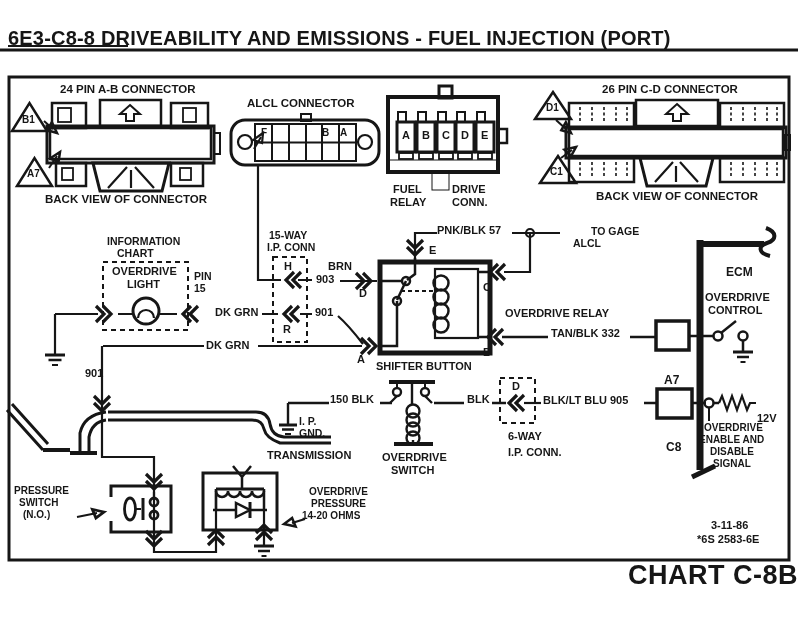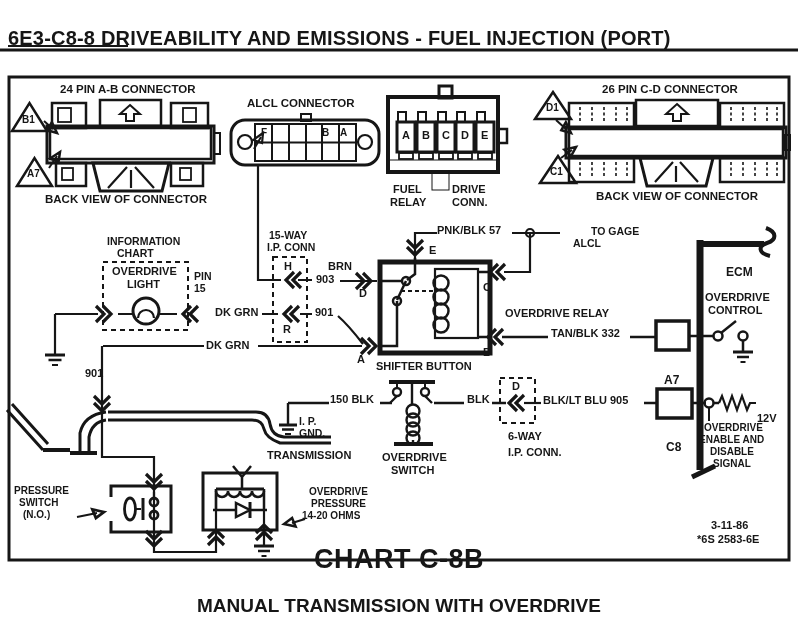--- a/index.html
+++ b/index.html
@@ -5,21 +5,21 @@
   html,body{margin:0;padding:0;background:#e8e8e8;}
   .page{position:relative;width:798px;height:624px;background:#ffffff;overflow:hidden;
         font-family:"Liberation Sans",sans-serif;color:#161616;}
   svg{position:absolute;left:0;top:0;}
   .art path,.art line,.art rect,.art circle,.art ellipse,.art polyline{stroke:#161616;fill:none;}
   .lbl{position:absolute;font-weight:bold;white-space:nowrap;color:#161616;line-height:1;}
   .fs10{font-size:10px;} .fs105{font-size:10.5px;} .fs11{font-size:11px;}
   .fs115{font-size:11.5px;} .fs12{font-size:12px;margin-top:44px;}
   .title{position:absolute;left:8px;top:27px;font-size:20px;font-weight:bold;letter-spacing:.2px;}
   .ctr{left:0;width:798px;text-align:center;}
-  .chart{top:546px;font-size:27px;letter-spacing:.5px;}
+  .chart{top:562px;font-size:27px;letter-spacing:.5px;text-align:right;}
   .sub{top:596px;font-size:19px;}
 </style>
 </head>
 <body>
 
 <div class="page">
 
   <div class="title">6E3-C8-8  DRIVEABILITY AND EMISSIONS - FUEL INJECTION (PORT)</div>
 
   <svg class="art" width="798" height="624" viewBox="0 0 798 624">
@@ -380,15 +380,14 @@
   <div class="lbl fs10" style="left:19px;top:498px">SWITCH</div>
   <div class="lbl fs10" style="left:23px;top:510px">(N.O.)</div>
   <div class="lbl fs10" style="left:309px;top:487px">OVERDRIVE</div>
   <div class="lbl fs10" style="left:311px;top:499px">PRESSURE</div>
   <div class="lbl fs10" style="left:302px;top:511px">14-20 OHMS</div>
 
   <div class="lbl fs11" style="left:711px;top:520px">3-11-86</div>
   <div class="lbl fs11" style="left:697px;top:534px">*6S 2583-6E</div>
 
   <div class="lbl ctr chart">CHART C-8B</div>
-  <div class="lbl ctr sub">MANUAL TRANSMISSION WITH OVERDRIVE</div>
 
 </div>
 
 </body></html>

